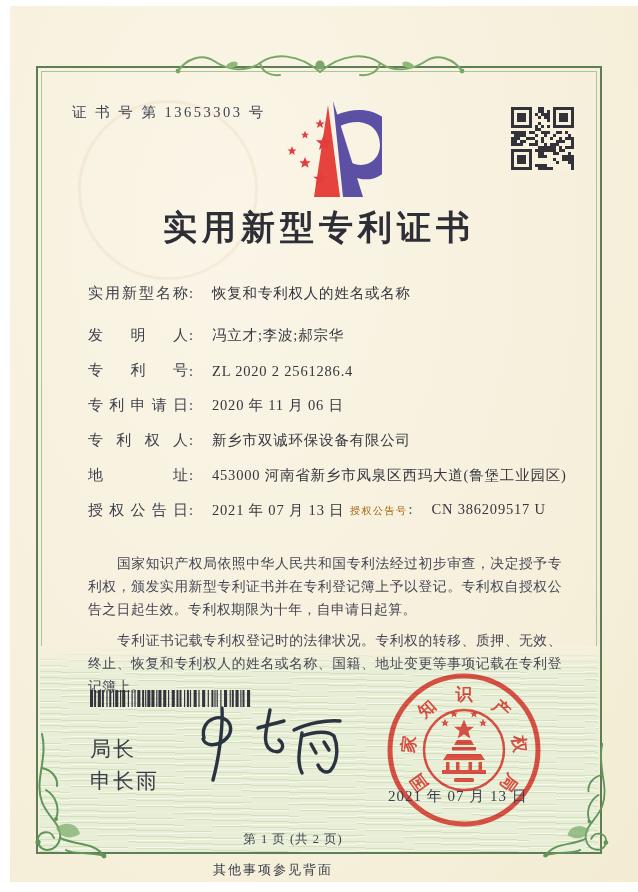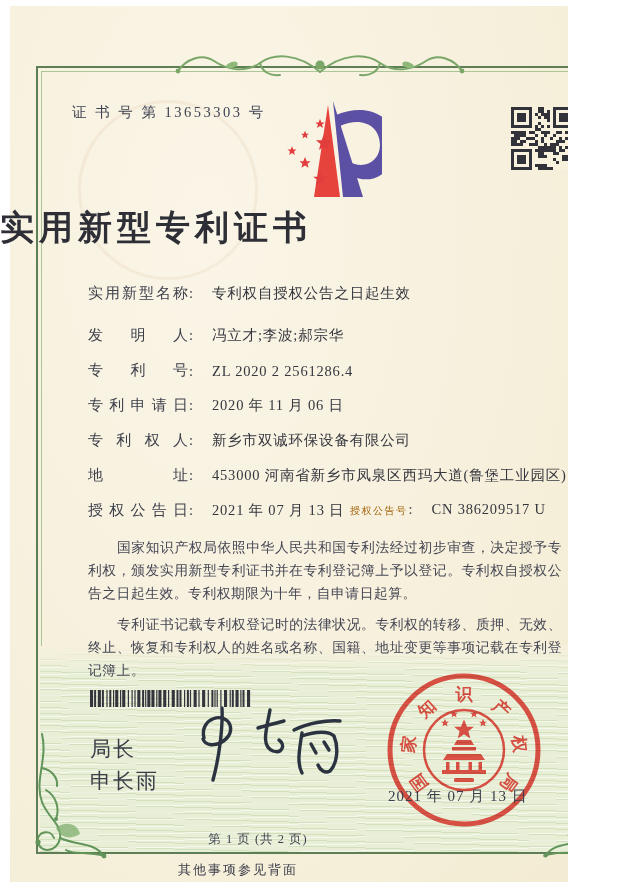--- a/index.html
+++ b/index.html
@@ -1,17 +1,17 @@
 <!DOCTYPE html>
 <html><head>
 <meta charset="utf-8">
 <style>
   * { margin:0; padding:0; box-sizing:border-box; }
   body { background:#ffffff; font-family:"Liberation Serif","DejaVu Serif",serif; }
-  .page { position:relative; width:568px; height:892px; background:#fff; overflow:hidden; }
+  .page { position:relative; width:638px; height:892px; background:#fff; overflow:hidden; }
 
   .paper {
     position:absolute; left:10px; top:6px; right:0; bottom:10px;
     background: radial-gradient(ellipse at 35% 25%, #faf5e7 0%, #f7f0dd 55%, #f3ecd3 100%);
   }
 
   .frame {
     position:absolute; left:36px; top:66px; width:566px; height:788px;
     border:2px solid #5e7f55;
   }
@@ -27,42 +27,42 @@
 
   .cert-no {
     position:absolute; left:72px; top:103px;
     font-size:14.5px; letter-spacing:2.5px; color:#3f4352;
   }
 
   .logo-svg { position:absolute; left:276px; top:99px; width:106px; height:114px; }
   .qr-svg   { position:absolute; left:511px; top:107px; width:63px; height:63px; shape-rendering:crispEdges; }
 
   .title {
-    position:absolute; left:0; right:0; top:205px; text-align:left;
+    position:absolute; left:0; right:0; top:205px; text-align:center;
     font-size:34px; font-weight:700; letter-spacing:5px; color:#2d2e36;
   }
 
   .fields { position:absolute; left:88px; top:284px; width:492px; font-size:14.5px; color:#35363e; }
   .field-row { position:relative; height:21px; margin-bottom:14px; white-space:nowrap; }
   .field-row.gap-lg { margin-bottom:21px; }
   .jlabel {
     display:inline-flex; justify-content:space-between; width:100px;
     font-size:15px; color:#3d3f4b; vertical-align:bottom;
   }
   .colon { display:inline-block; width:24px; padding-left:1px; color:#3d3f4b; }
   .fval { letter-spacing:0.8px; }
   .grant-no { position:absolute; left:250px; top:0; }
   .grant-no .jlabel2 { font-size:10px; color:#a16207; letter-spacing:1.5px;margin-left:12px; }
 
   .paras {
     position:absolute; left:88px; top:536px; width:474px;
     font-size:13.8px; line-height:23px; color:#454754; letter-spacing:0.5px;
     text-align:justify;
   }
-  .paras p { text-indent:2.1em; }
+  .paras p { text-indent:2.1em;margin-top:16px; }
   .paras p + p { margin-top:8px; }
 
   .green-panel {
     position:absolute; left:40px; top:646px; width:558px; height:206px;
     background-color:#e8efd6;
     background-image:
       repeating-linear-gradient(179deg, rgba(255,255,255,0.55) 0 1px, rgba(255,255,255,0) 1px 7px),
       repeating-linear-gradient(1.5deg, rgba(125,165,90,0.20) 0 1px, rgba(125,165,90,0) 1px 6px);
   }
   .green-panel::before {
@@ -307,21 +307,21 @@
 
   <div class="fields">
     <div class="field-row gap-lg">
       <span class="jlabel">
           <span>实</span>
           <span>用</span>
           <span>新</span>
           <span>型</span>
           <span>名</span>
           <span>称</span>
-        </span><span class="colon">:</span><span class="fval">专利权自授权公告之日起生效</span>
+        </span><span class="colon">:</span><span class="fval">恢复和专利权人的姓名或名称</span>
     </div>
     <div class="field-row">
       <span class="jlabel">
           <span>发</span>
           <span>明</span>
           <span>人</span>
         </span><span class="colon">:</span><span class="fval">冯立才;李波;郝宗华</span>
     </div>
     <div class="field-row">
       <span class="jlabel">

